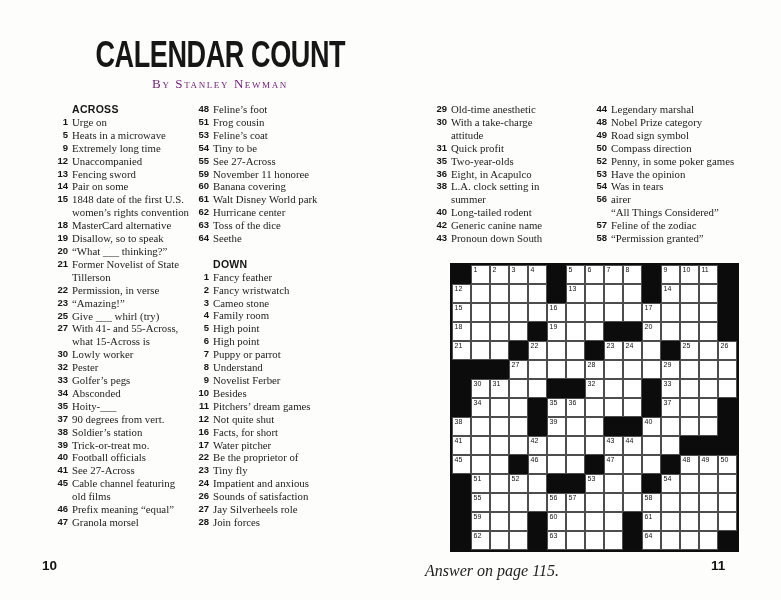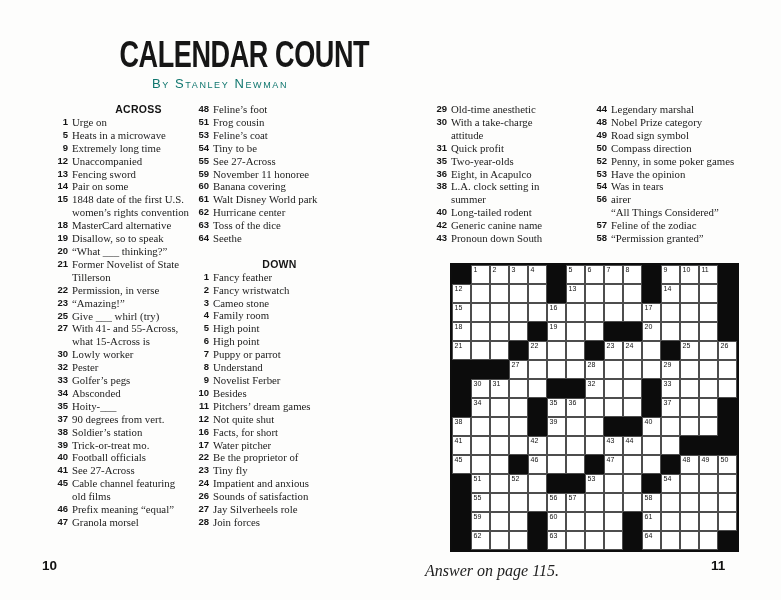--- a/index.html
+++ b/index.html
@@ -1,46 +1,46 @@
 <!DOCTYPE html>
 <html><head>
 <meta charset="utf-8">
 <style>
   html,body{margin:0;padding:0;}
   body{
     width:781px;height:600px;background:#fdfdfc;position:relative;overflow:hidden;
     font-family:"Liberation Serif",serif;color:#1b1b1b;
   }
-  .title-wrap{position:absolute;left:0;top:36px;width:440px;text-align:center;margin-left:24px;}
+  .title-wrap{position:absolute;left:0;top:36px;width:440px;text-align:center;}
   .title{
     display:inline-block;margin:0;
     font-family:"Liberation Sans",sans-serif;font-weight:800;font-size:33px;line-height:1;
     letter-spacing:-.5px;color:#161616;
     transform:scaleX(.82) scaleY(1.1);transform-origin:center top;white-space:nowrap;
   }
   .byline{
     position:absolute;left:0;top:76px;width:440px;text-align:center;
-    font-family:Liberation Sans, sans-serif;font-size:13px;font-variant:small-caps;
-    letter-spacing:1.6px;color:#0f766e;
+    font-family:Liberation Serif, serif;font-size:13px;font-variant:small-caps;
+    letter-spacing:1.6px;color:#701a75;
   }
   .clue-col{position:absolute;top:103px;}
   #col1{left:53px;width:152px;}
   #col2{left:194px;width:152px;}
   #col3{left:432px;width:140px;}
   #col4{left:592px;width:172px;}
   .clue{display:flex;align-items:flex-start;}
   .cnum{
     flex:0 0 15px;text-align:right;margin-right:4px;
     font-family:"Liberation Sans",sans-serif;font-weight:700;font-size:9.5px;line-height:12.9px;color:#141414;
   }
   .ctext{flex:1;font-size:10.8px;line-height:12.9px;}
   .cline{display:block;white-space:nowrap;}
   .clue-header{
     margin-left:19px;font-family:"Liberation Sans",sans-serif;font-weight:700;
-    font-size:10.5px;line-height:12.9px;letter-spacing:.3px;color:#141414;text-align:center;
+    font-size:10.5px;line-height:12.9px;letter-spacing:.3px;color:#141414;
   }
   .clue-gap{height:12.9px;}
   #grid{
     position:absolute;left:450px;top:263px;display:grid;
     border:2px solid #0d0d0d;background:#fff;
   }
   .cell{
     width:19px;height:19px;box-sizing:border-box;position:relative;background:#fff;
     border:0.5px solid #4d4d4d;
   }

